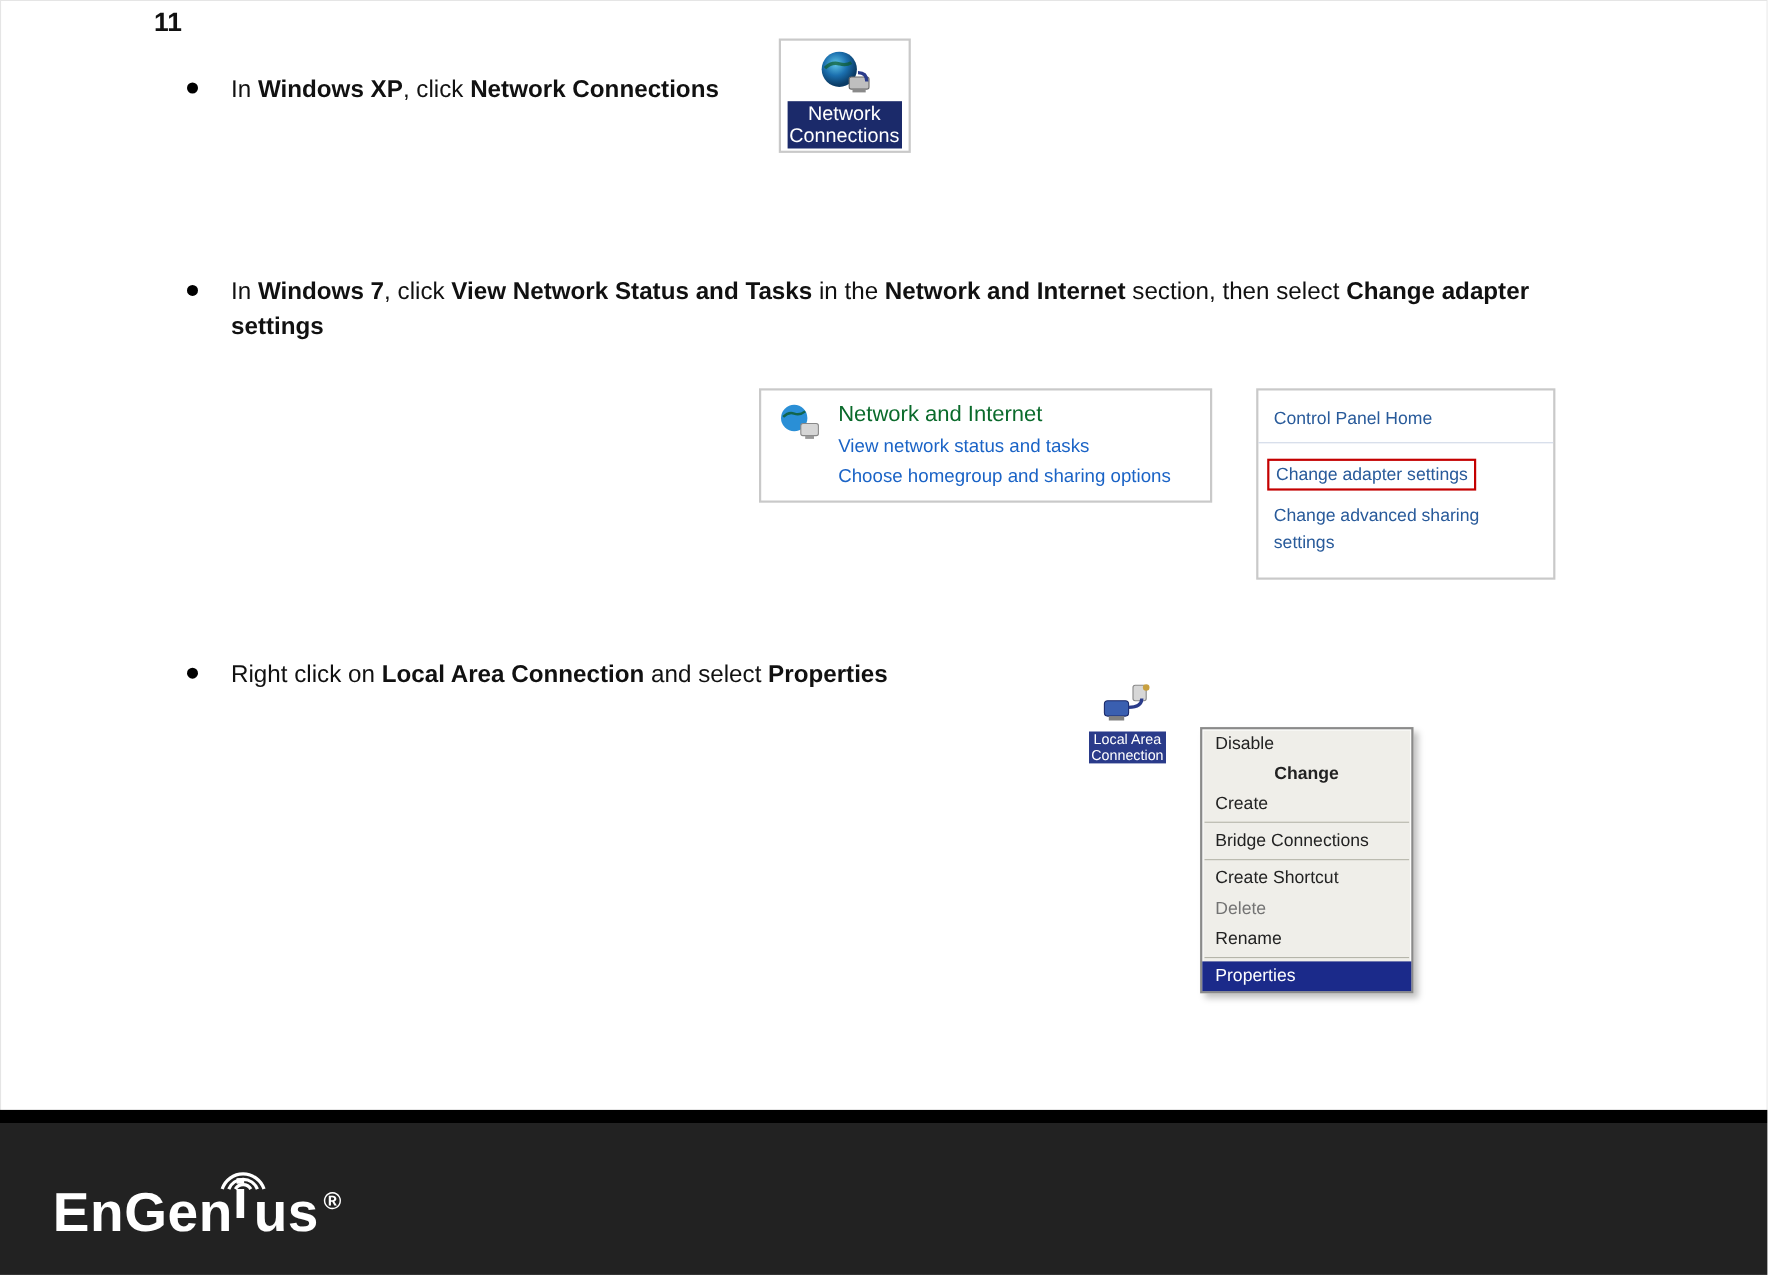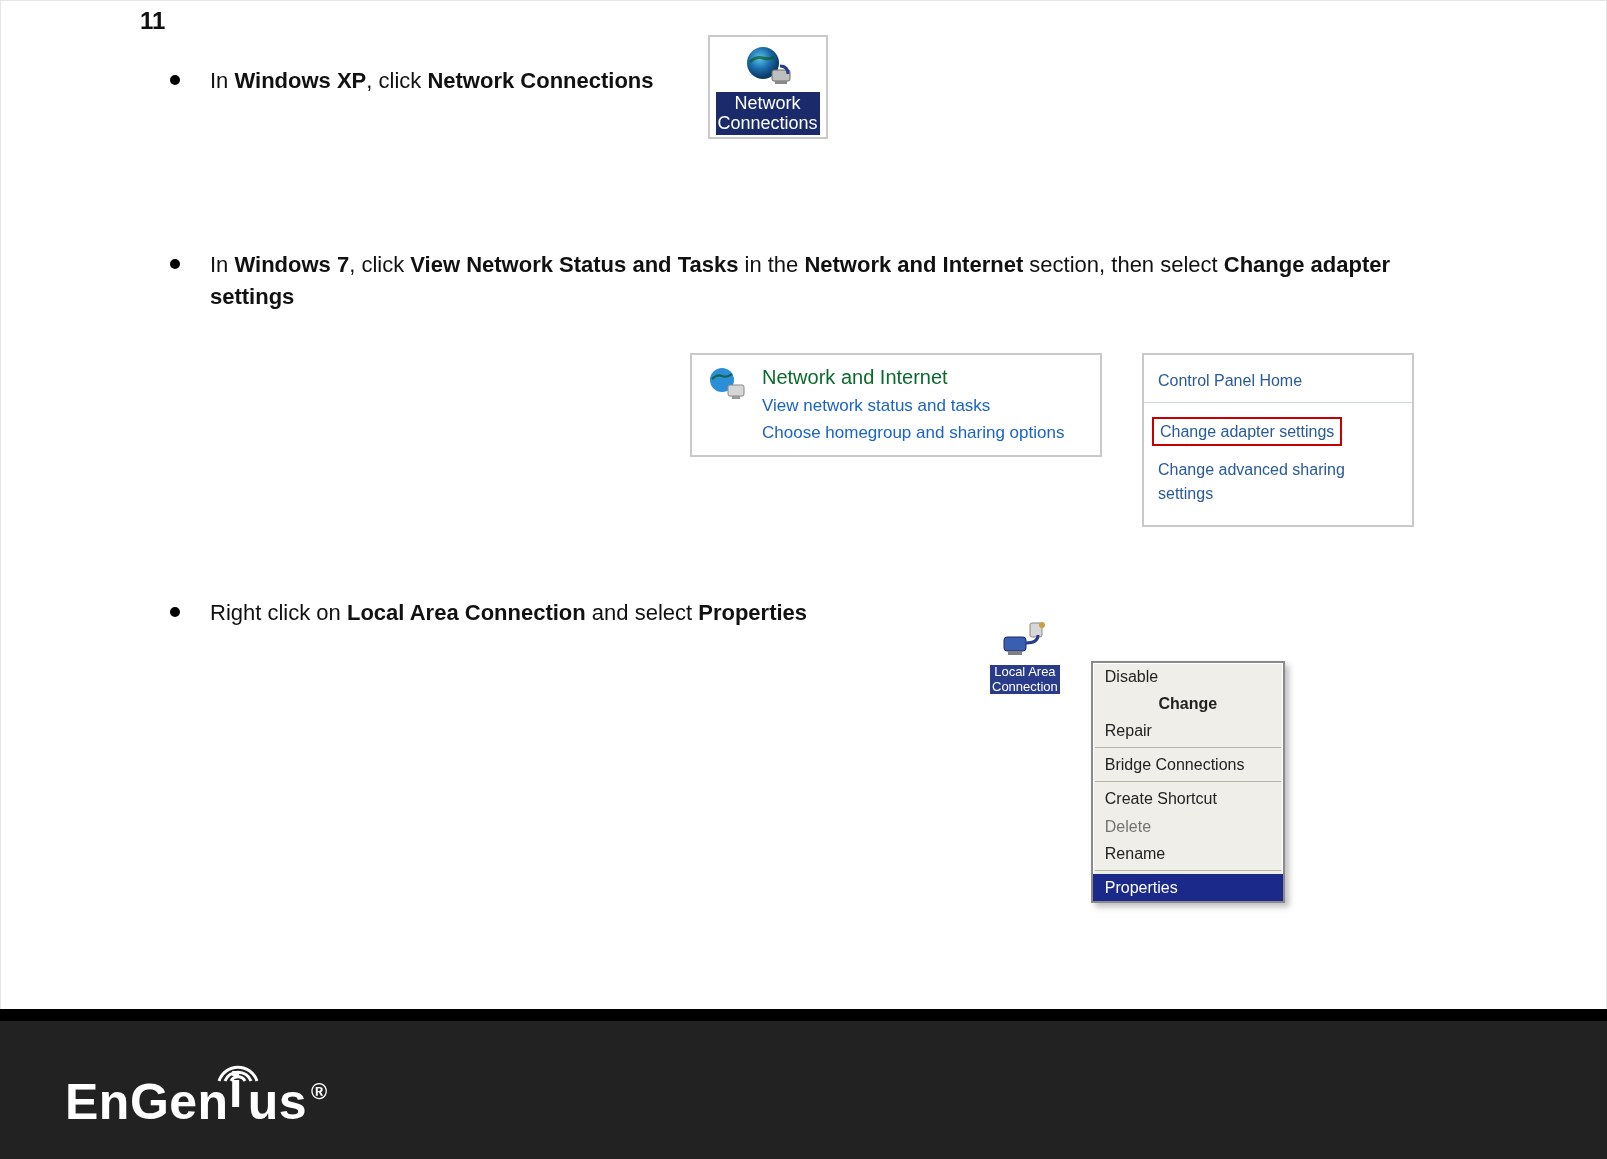--- a/index.html
+++ b/index.html
@@ -155,21 +155,21 @@
 
   
   .footer {
     position:absolute;
     left:0; right:0; bottom:0;
     height:150px;
     background: linear-gradient(#000 0 12px, #222 12px 100%);
   }
   .logo-txt {
     position:absolute;
-    left:65px; bottom:28px;
+    left:48px; bottom:28px;
     color:#fff;
     font-family: Arial, sans-serif;
     font-size:50px;
     font-weight:600;
     letter-spacing:0.5px;
   }
   .logo-txt sup { font-size:22px; vertical-align: top; position:relative; top:6px; left:4px; }
 
   
   svg { display:block; }
@@ -266,21 +266,21 @@
             </div>
             <div class="lac-label">
               <span>Local Area</span><br>
               <span>Connection</span>
             </div>
           </div>
 
           <div class="ctx-menu">
             <div class="mi">Disable</div>
             <div class="mi bold">Change</div>
-            <div class="mi">Repair</div>
+            <div class="mi">Create</div>
             <div class="sep"></div>
             <div class="mi">Bridge Connections</div>
             <div class="sep"></div>
             <div class="mi">Create Shortcut</div>
             <div class="mi disabled">Delete</div>
             <div class="mi">Rename</div>
             <div class="sep"></div>
             <div class="mi sel">Properties</div>
           </div>
         </div>

